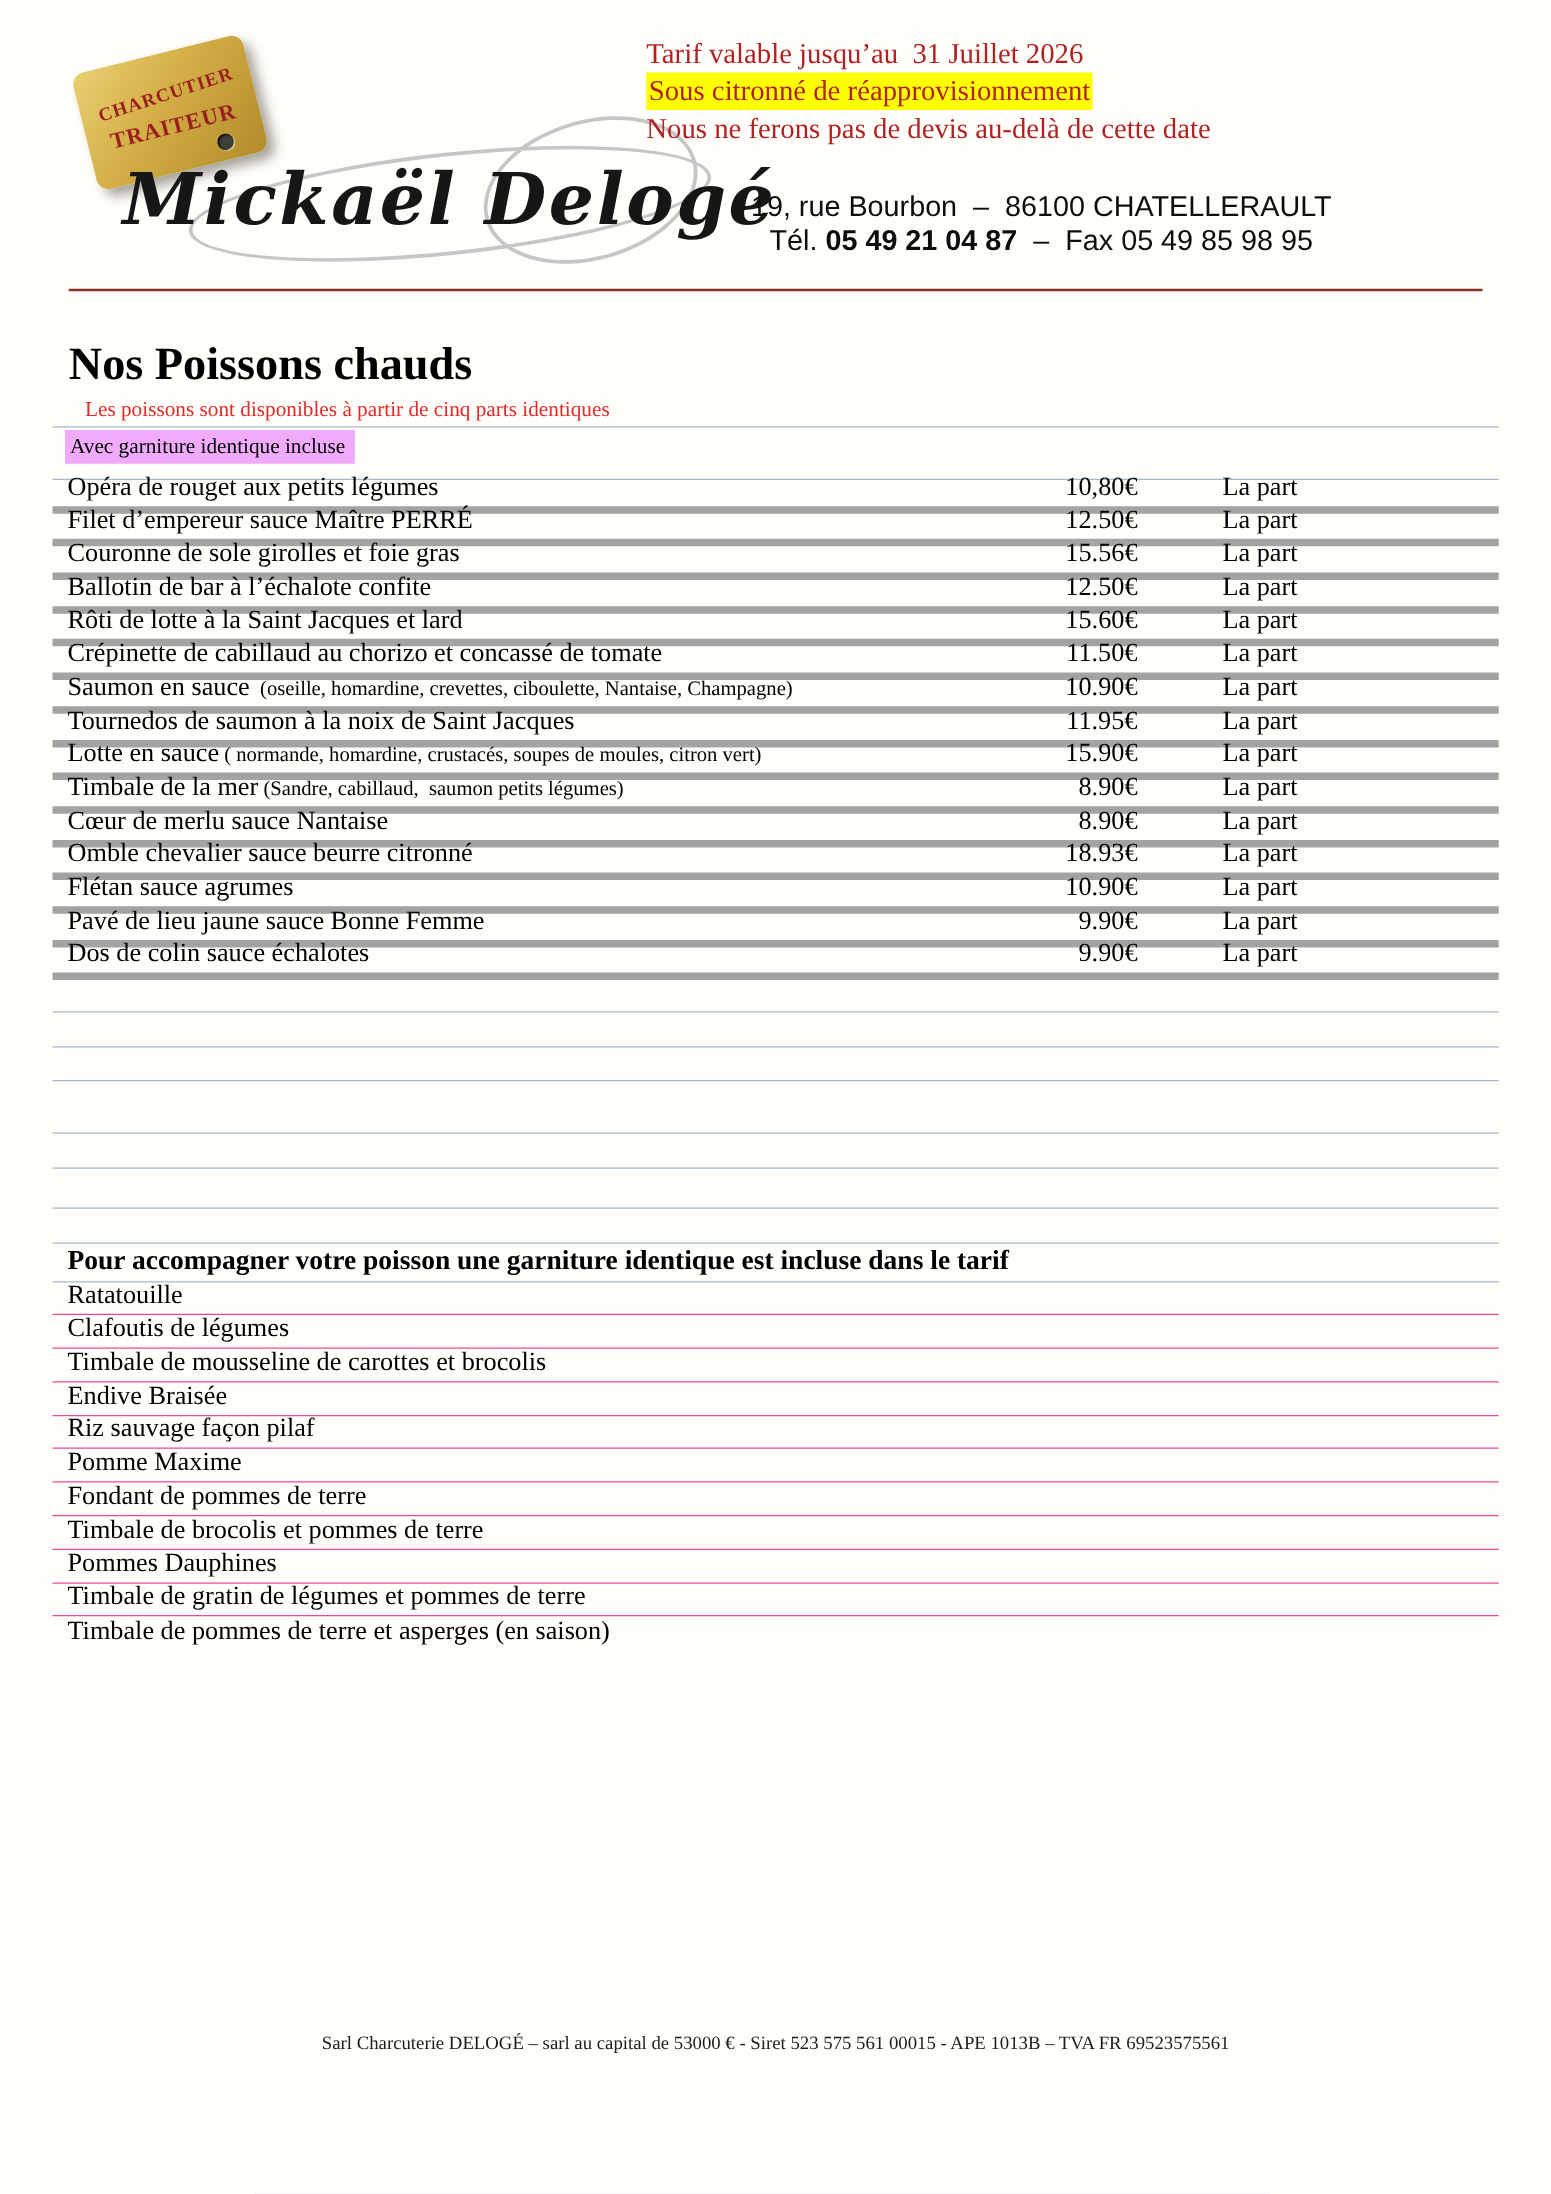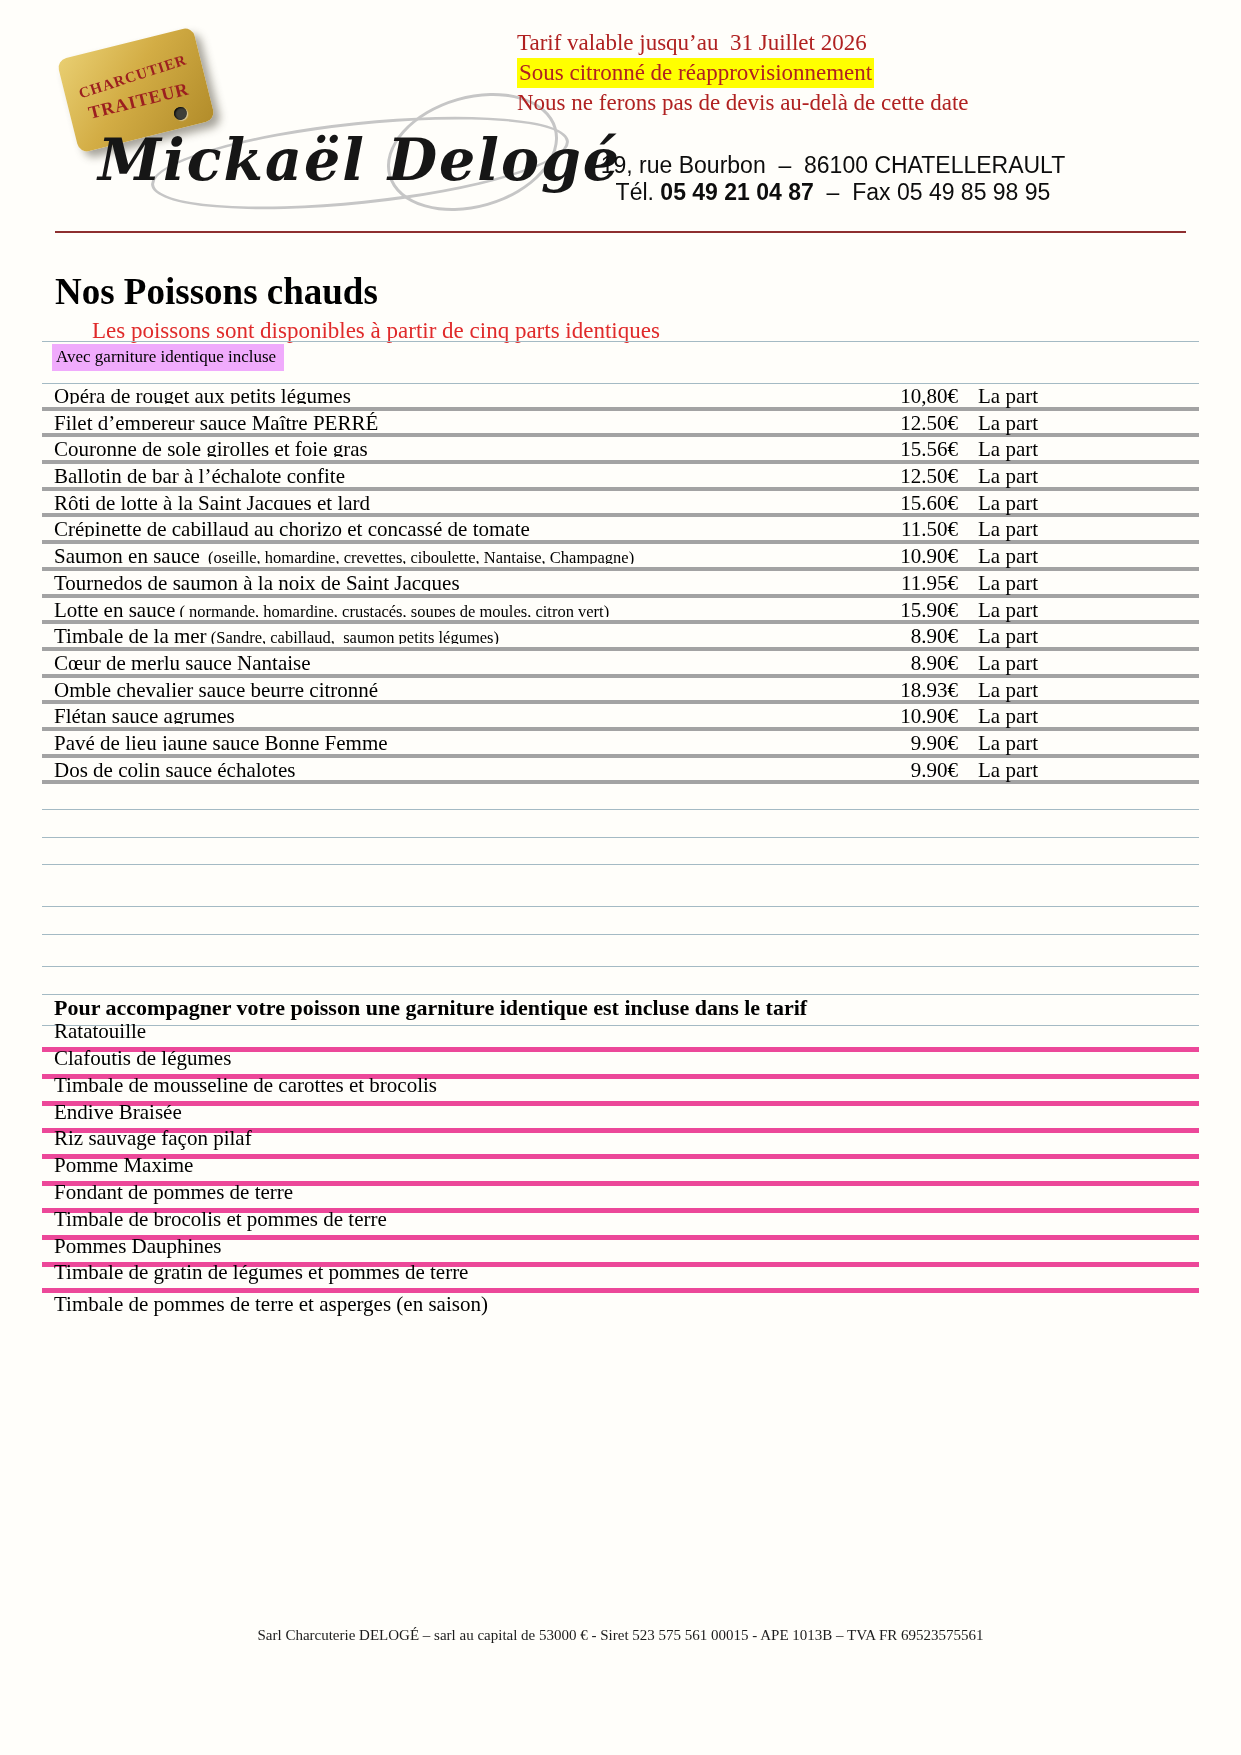--- a/index.html
+++ b/index.html
@@ -32,36 +32,36 @@
   .notice { position:absolute; left:517px; top:28px; font-size:23px; line-height:30px; color:#b02121; }
   .notice div { white-space:pre; }
   .notice .hl { background:#ffff00; display:inline-block; padding:0 2px; }
   .address-block { position:absolute; left:598px; top:152px; width:470px; text-align:center;
                    font-family:"Liberation Sans", sans-serif; font-size:23px; line-height:27px; color:#0d0d0d; }
   .address-block span { white-space:pre; }
   .tel-bold { font-weight:bold; }
   .header-rule { position:absolute; left:55px; top:231px; width:1131px; height:2px; background:#8e2f2f; }
   
   .title { position:absolute; left:55px; top:270px; font-size:37px; font-weight:bold; }
-  .subtitle { position:absolute; left:68px; top:318px; font-size:23px; color:#e02a2a;margin-left:24px; }
+  .subtitle { position:absolute; left:68px; top:318px; font-size:17px; color:#e02a2a; }
   .rule-thin { position:absolute; left:42px; width:1157px; height:1px; background:#a4bac4; }
   .note-highlight { position:absolute; left:52px; top:344px; font-size:17px; background:#f0abfc; padding:3px 8px 4px 4px; }
   
   .menu-table { position:absolute; left:42px; top:383px; width:1157px; border-top:1px solid #a4bac4; }
-  .menu-row { display:flex; height:26.7px; border-bottom:4px solid #a3a3a3;
-              font-size:21px; padding:0 0 3px 12px; }
+  .menu-row { display:flex; align-items:flex-end; height:26.7px; border-bottom:6px solid #a3a3a3;
+              font-size:21px; padding:0 0 3px 12px;gap:48px; }
   .item-name { flex:1; white-space:nowrap; overflow:hidden; }
   .item-detail { font-size:16.5px; white-space:pre; }
   .item-price { width:120px; text-align:right; white-space:pre; }
   .item-unit { width:241px; padding-left:20px; }
   .empty-row { border-bottom:1px solid #a4bac4; }
   
   .sides-heading { display:flex; align-items:flex-end; height:31px; border-bottom:1px solid #a4bac4;
                    font-size:22px; font-weight:bold; padding:0 0 4px 12px; }
-  .side-row { display:flex; align-items:flex-end; height:26.8px; border-bottom:5px solid #ec4899;
+  .side-row { display:flex; align-items:flex-end; height:26.8px; border-bottom:1px solid #ec4899;
               font-size:21px; padding:0 0 3px 12px; }
   .side-row:last-child { border-bottom:none; }
   
   .footer { position:absolute; left:0; top:1627px; width:100%; text-align:center;
             font-family:Liberation Serif, serif; font-size:15px; color:#1c1c1c; }
 </style>
 </head>
 <body>
 
 <div class="page">

